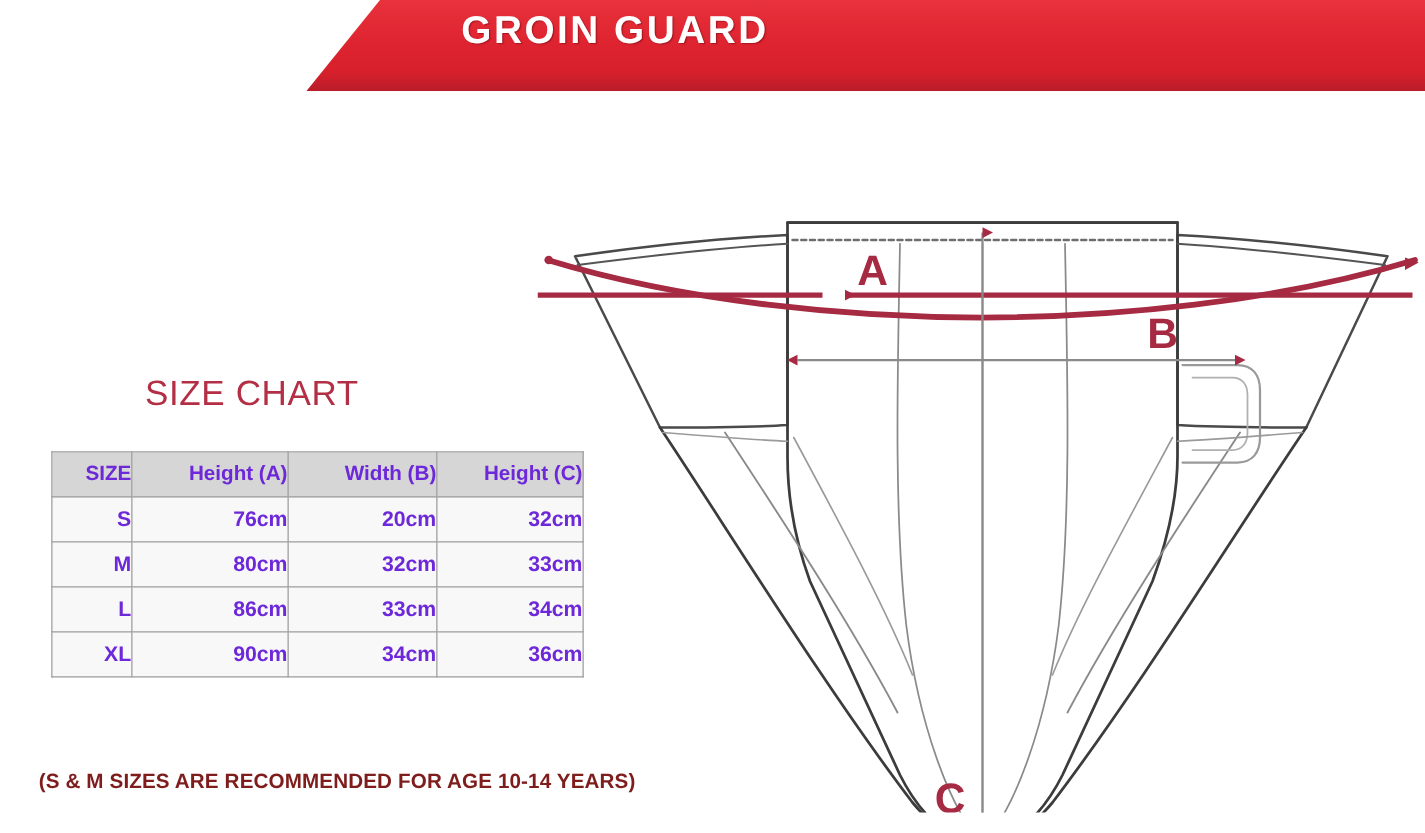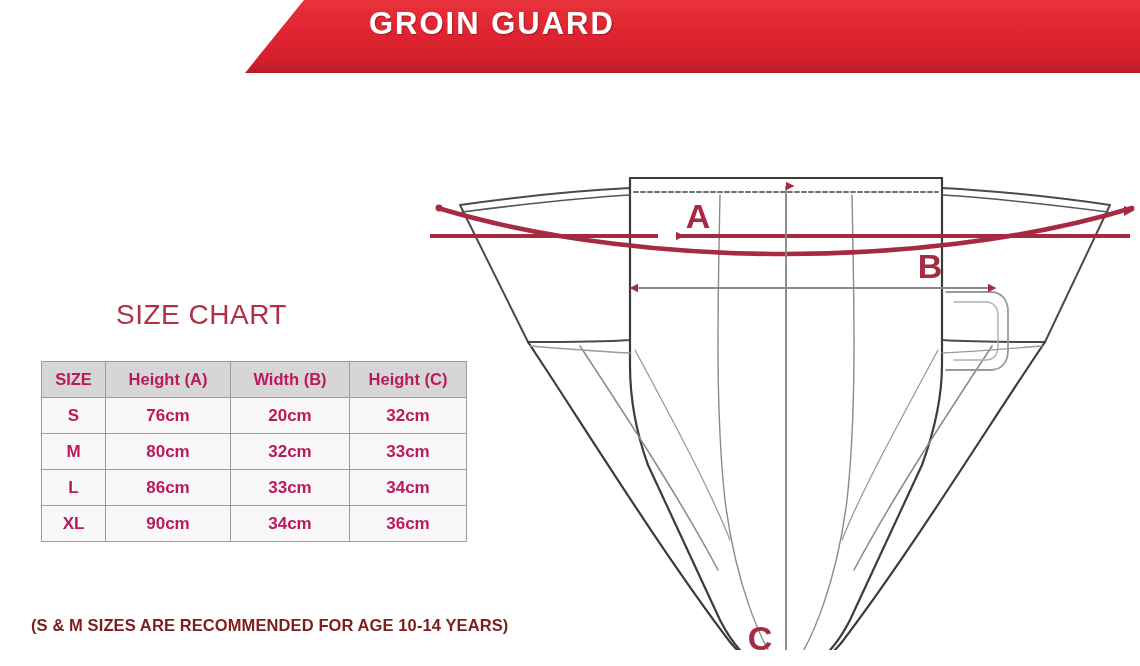--- a/index.html
+++ b/index.html
@@ -60,24 +60,24 @@
   .size-table {
     position: absolute;
     left: 41px;
     top: 361px;
     width: 421px;
     border-collapse: collapse;
     table-layout: fixed;
   }
   .size-table th, .size-table td {
     border: 1px solid #9c9c9c;
-    text-align: center;
+    text-align: right;
     font-size: 17px;
     font-weight: bold;
-    color: #be185d;
+    color: #6d28d9;
     height: 35px;
     padding: 0;
     font-family: "Liberation Sans", sans-serif;
   }
   .size-table th {
     background: #d6d6d6;
     font-size: 16.5px;
   }
   .size-table td {
     background: #f8f8f8;

